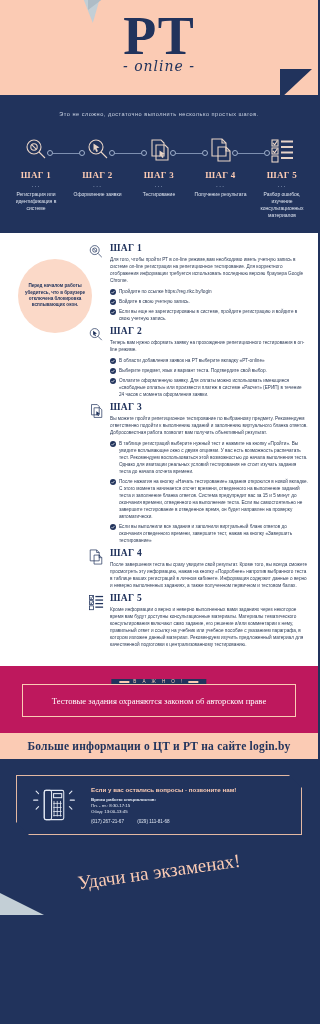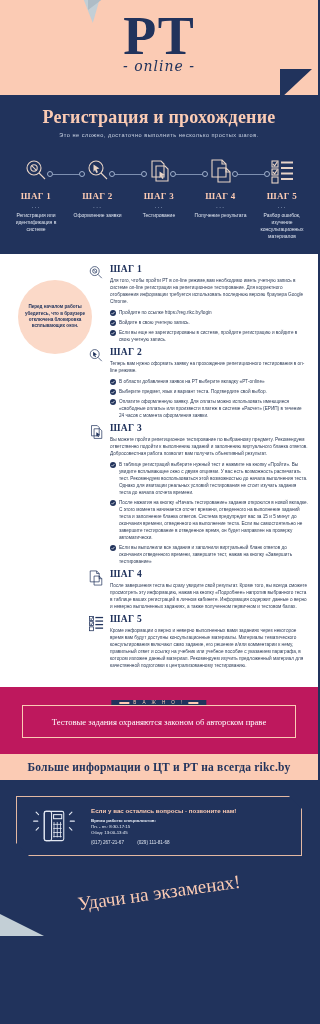--- a/index.html
+++ b/index.html
@@ -332,21 +332,20 @@
     <div class="hero-tri-a"></div>
     <div class="hero-tri-b"></div>
     <div class="hero-tri-c"></div>
     <div class="logo">
       <span class="logo-main">РТ</span>
       <span class="logo-sub">- online -</span>
     </div>
   </div>
 
   <div class="title-band">
-    <h1>Регистрация и прохождение</h1>
     <p class="sub">Это не сложно, достаточно выполнить несколько простых шагов.</p>
   </div>
 
   <div class="steps">
 
     <div class="step">
       <div class="step-ico">
         <svg width="28" height="28" viewBox="0 0 28 28" fill="none" stroke="#e7d3c6" stroke-width="1.1">
           <circle cx="12" cy="11" r="7"></circle>
           <line x1="17" y1="16" x2="23" y2="22"></line>
@@ -611,21 +610,21 @@
       <div class="imp-tag">
         <i></i>
           <span>В А Ж Н О !</span>
           <i></i>
       </div>
       <div class="imp-text">Тестовые задания охраняются законом об авторском праве</div>
     </div>
   </div>
 
   <div class="moreinfo">
-    <span>Больше информации о ЦТ и РТ на всегда rikc.by</span>
+    <span>Больше информации о ЦТ и РТ на сайте login.by</span>
   </div>
 
   <div class="contact">
     <div class="contact-frame">
       <span class="corner-tl"></span>
       <span class="corner-br"></span>
       <div class="phone-ico">
         <svg width="52" height="40" viewBox="0 0 64 48" fill="none" stroke="#e3e8f2" stroke-width="1.3">
           <rect x="20" y="6" width="24" height="36" rx="2"></rect>
           <rect x="20" y="6" width="9" height="36" rx="2"></rect>

